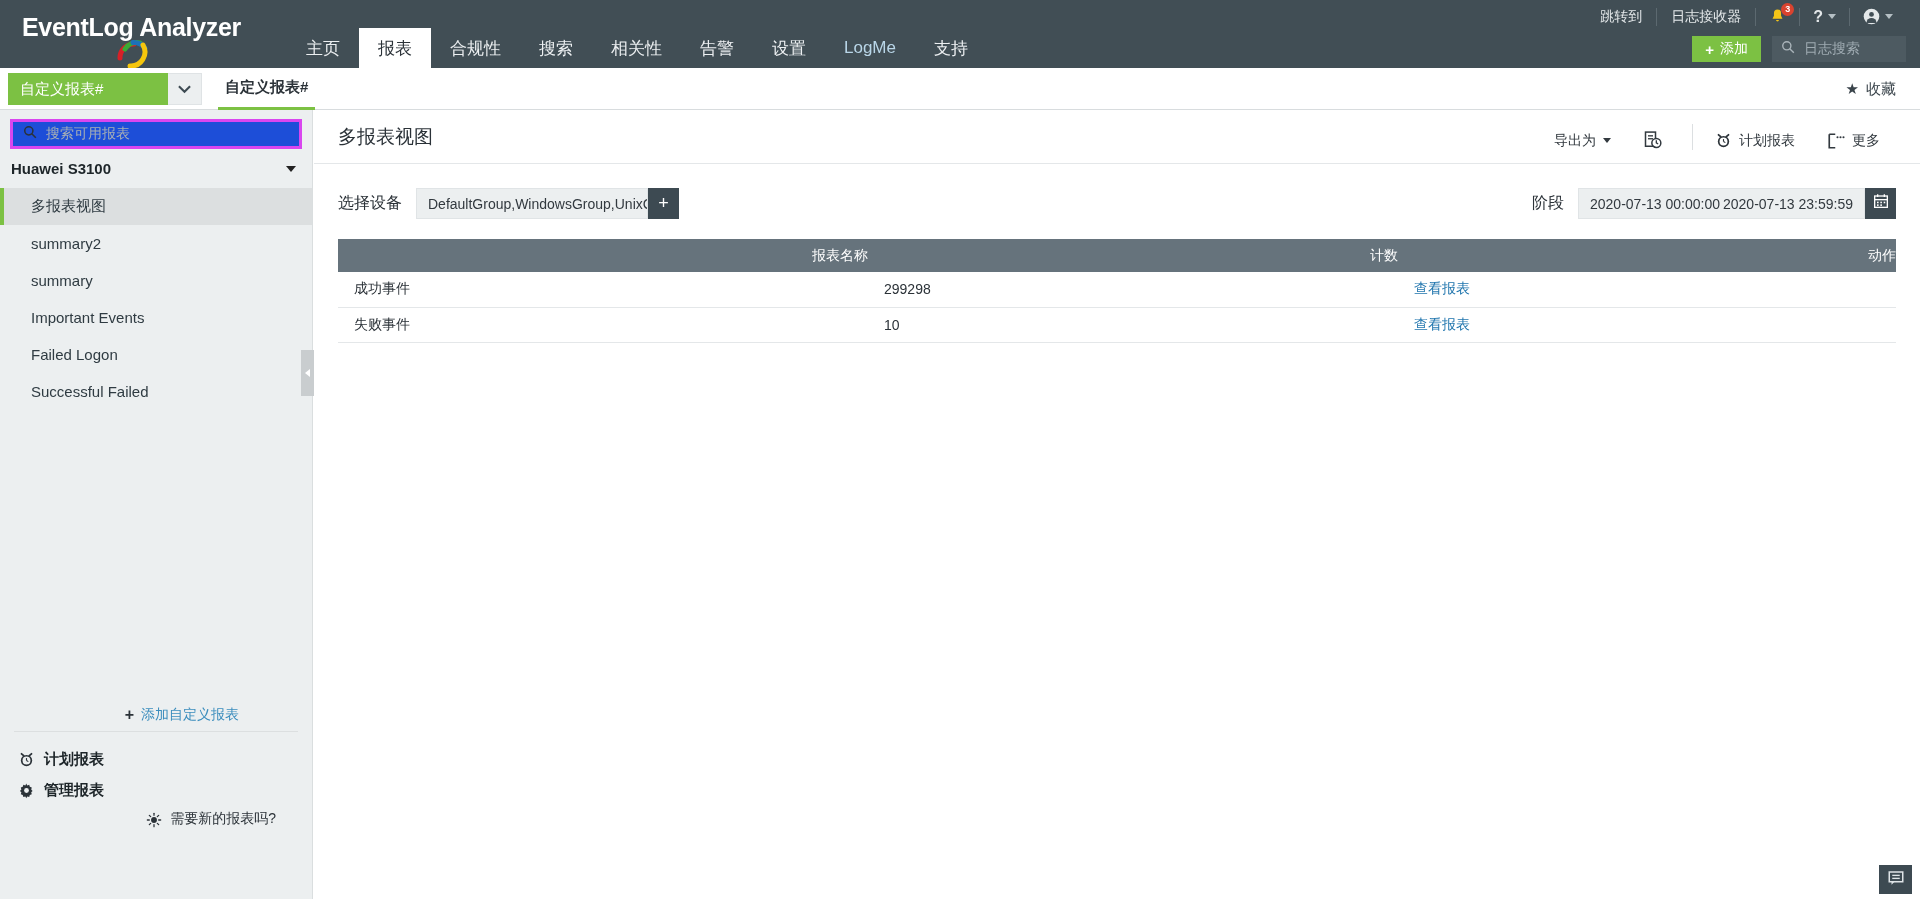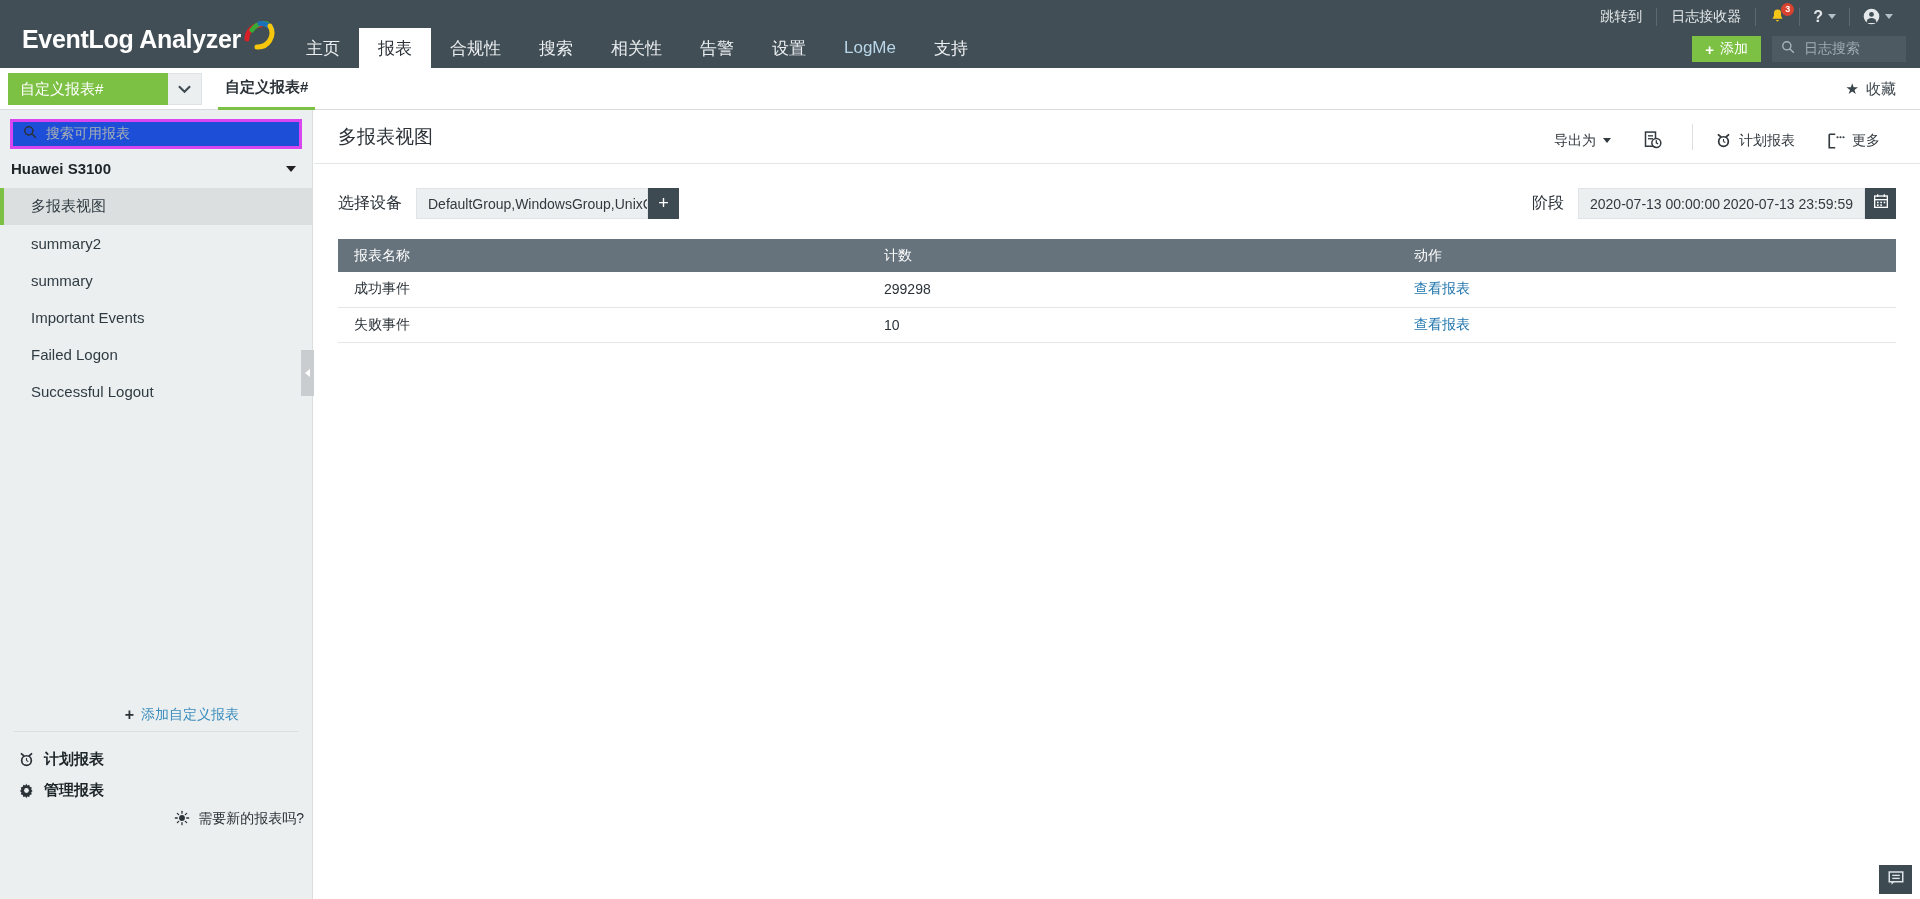--- a/index.html
+++ b/index.html
@@ -8,22 +8,22 @@
     font-family: "Liberation Sans", "DejaVu Sans", sans-serif;
     background: #ffffff; overflow: hidden;
   }
 
   
   .topbar {
     position: absolute; top: 0; left: 0; width: 1920px; height: 68px;
     background: #414e55;
   }
   .logo-wrap {
-    position: absolute; left: 22px; top: 23px;
-    display: flex; align-items: center;
+    position: absolute; left: 22px; top: 13px;
+    display: flex; align-items: center; flex-direction: column;
   }
   .logo-text {
     font-size: 25px; font-weight: bold; color: #ffffff; letter-spacing: -0.3px;
     white-space: nowrap;
   }
   .logo-swoosh { margin-left: 2px; margin-top: -6px; }
 
   .mainnav {
     position: absolute; left: 287px; top: 28px; height: 40px;
     display: flex; align-items: stretch;
@@ -157,22 +157,22 @@
     position: absolute; left: 14px; right: 14px; top: 621px;
     height: 1px; background: #dcdfe0;
   }
   .side-action {
     position: absolute; left: 18px; display: flex; align-items: center;
     font-size: 15px; color: #1d2529; font-weight: bold; cursor: pointer;
   }
   .side-action .ic { margin-right: 9px; display: flex; align-items: center; }
   .need-report {
     position: absolute; left: 0; right: 0; top: 700px;
-    display: flex; align-items: flex-start; justify-content: flex-end;
-    padding-right: 8px; font-size: 14px; color: #2b3238; cursor: pointer;
+    display: flex; align-items: flex-end; justify-content: flex-end;
+    padding-right: 36px; font-size: 14px; color: #2b3238; cursor: pointer;
   }
   .need-report .ic { margin-right: 8px; display:flex; }
 
   
   .main {
     position: absolute; left: 314px; top: 110px; right: 0; bottom: 0;
     background: #ffffff;
   }
   .main-head {
     height: 54px; display: flex; align-items: center; justify-content: space-between;
@@ -204,21 +204,21 @@
     align-items: center; justify-content: center; color: #fff; cursor: pointer;
     font-size: 18px;
   }
   .daterange { display: flex; align-items: center; }
   .daterange .d { font-size: 14px; color: #32393f; }
   .daterange .d + .d { margin-left: 3px; }
 
   table.rt { width: calc(100% - 48px); margin: 20px 24px 0 24px; border-collapse: collapse; }
   table.rt thead th {
     background: #66737c; color: #ffffff; font-size: 14px; font-weight: normal;
-    text-align: left; height: 33px; padding: 0 0 0 16px;
+    text-align: right; height: 33px; padding: 0 0 0 16px;
   }
   table.rt tbody td {
     height: 35px; font-size: 14px; color: #2b3238; padding: 0 0 0 16px;
     border-bottom: 1px solid #e4e7e9;
   }
   table.rt tbody td a { color: #2176ae; text-decoration: none; cursor: pointer; }
   .col-name { width: 530px; }
   .col-count { width: 530px; }
 
   .chatbtn {
@@ -343,21 +343,21 @@
   <div class="side-item">
     <span>summary</span>
   </div>
   <div class="side-item">
     <span>Important Events</span>
   </div>
   <div class="side-item">
     <span>Failed Logon</span>
   </div>
   <div class="side-item">
-    <span>Successful Logout</span>
+    <span>Successful Failed</span>
   </div>
 
 
   <div class="add-custom">
     <span class="plus">+</span>
     <span>添加自定义报表</span>
   </div>
 
   <div class="side-divider"></div>
 

